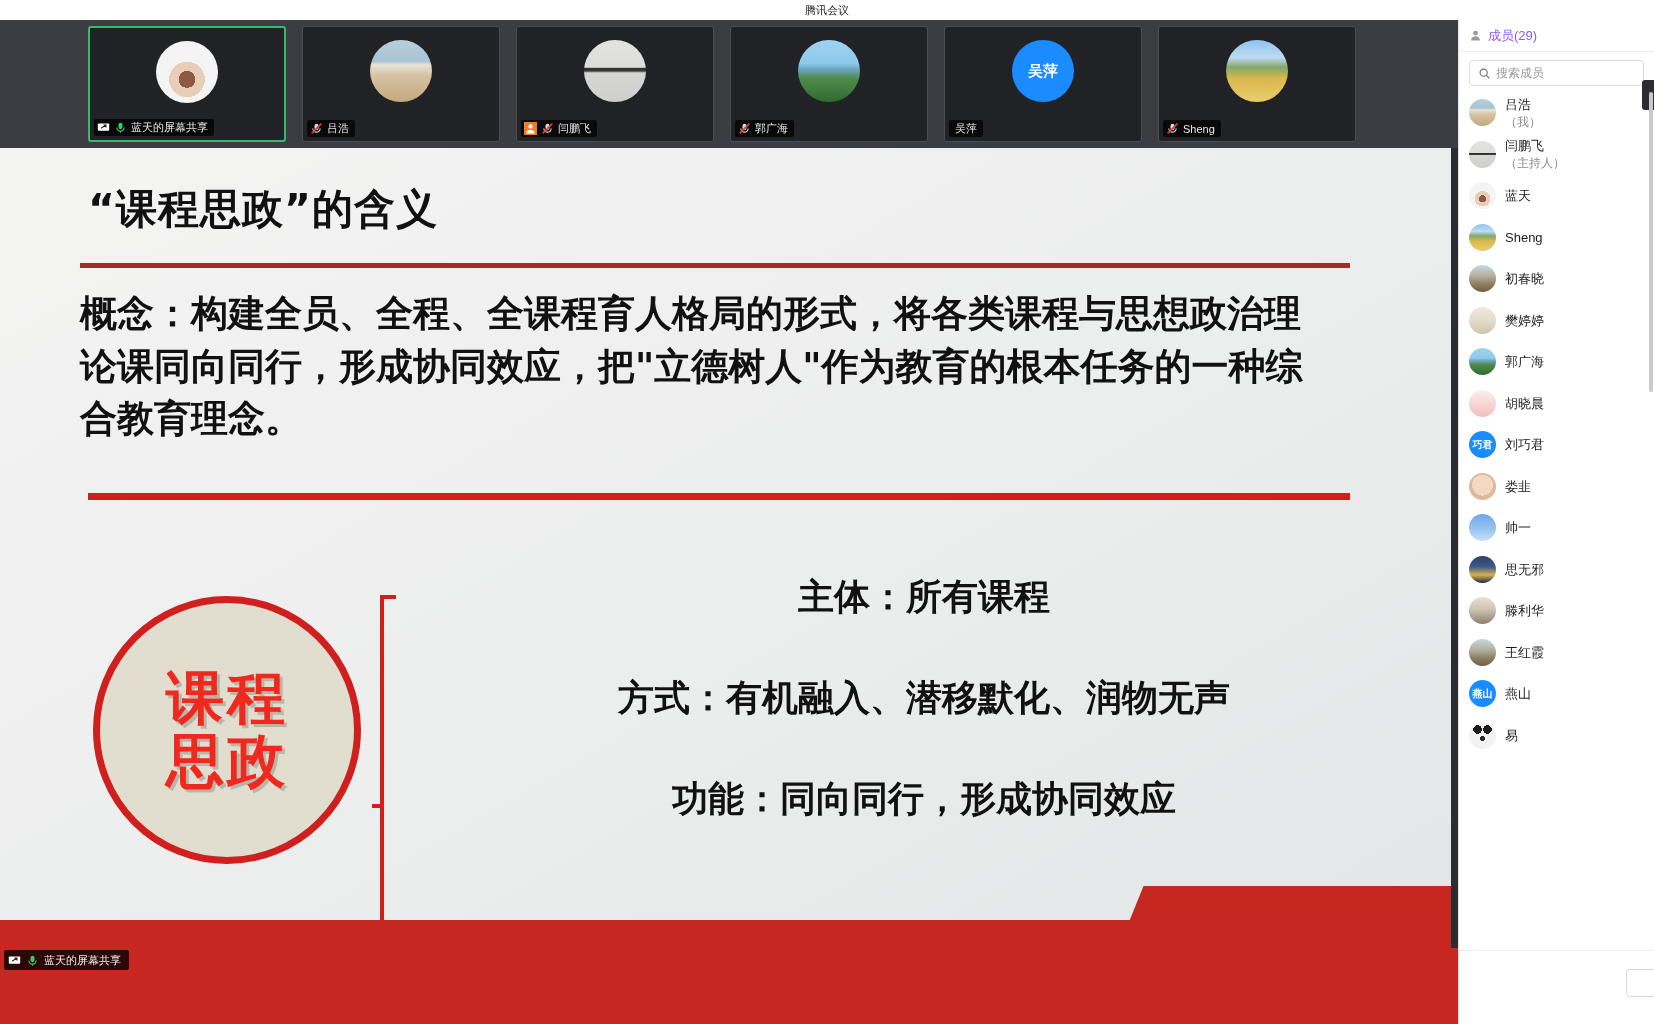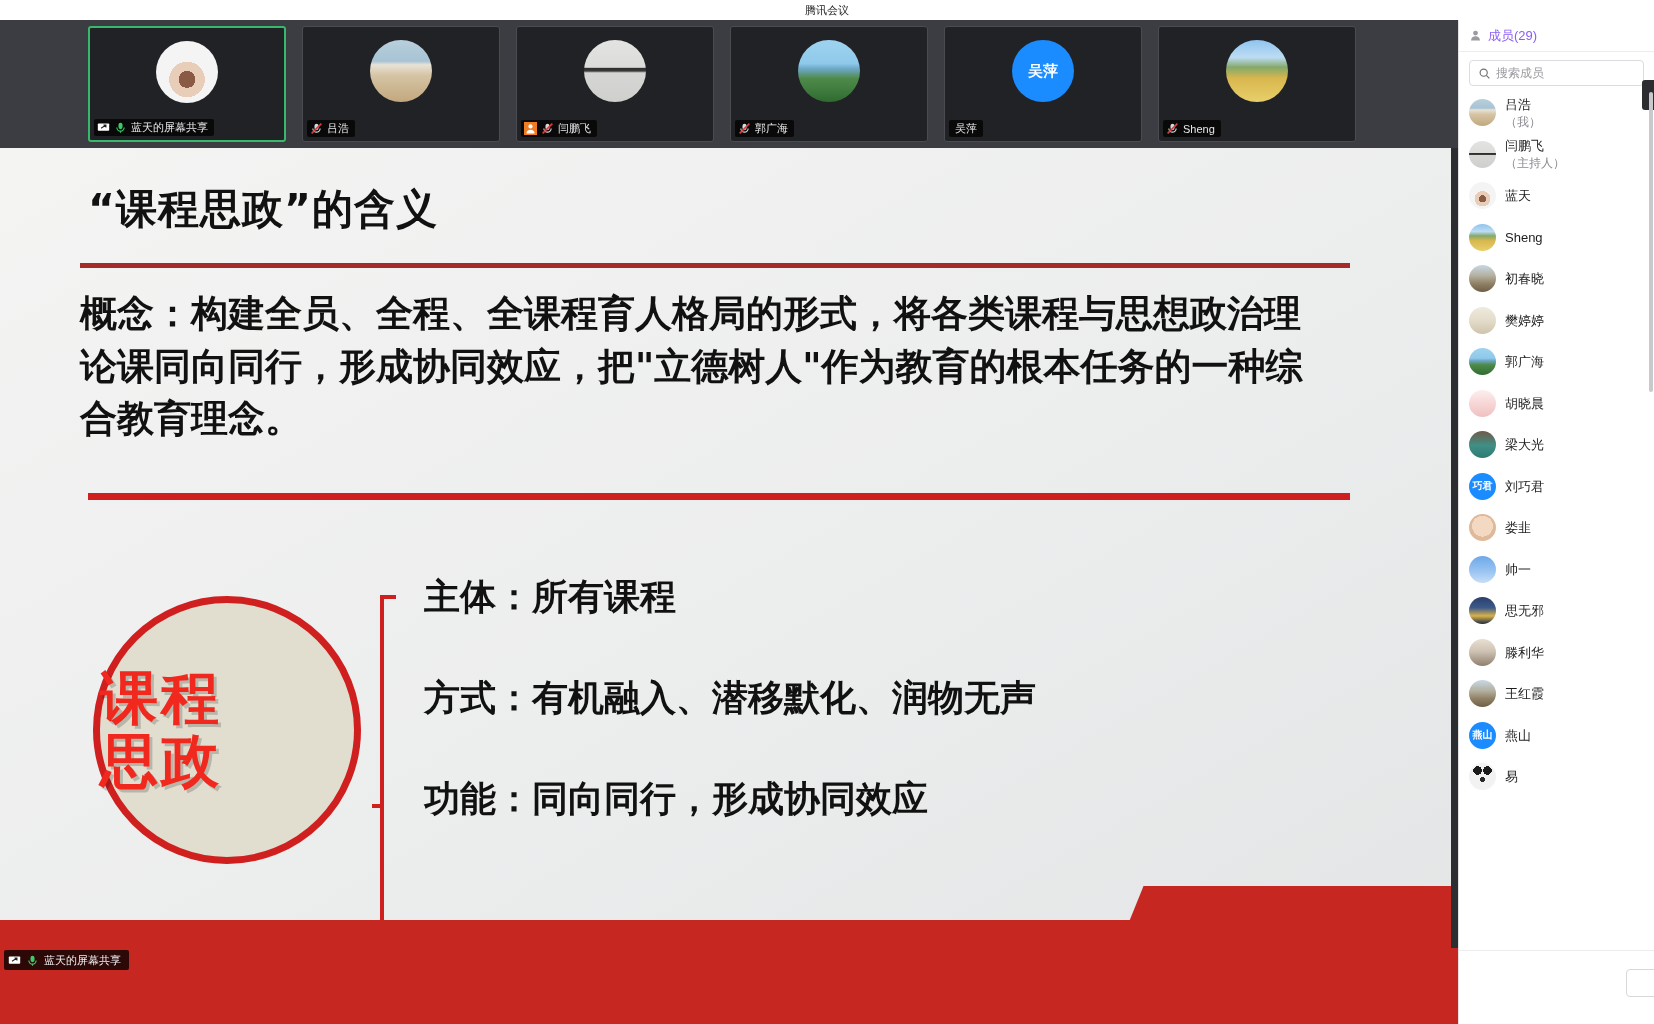--- a/index.html
+++ b/index.html
@@ -85,36 +85,36 @@
     font-size: 37px; font-weight: 700; color: #111; line-height: 1.42;
     font-family: "DejaVu Sans", "Liberation Sans", sans-serif;
   }
   .rule-mid {
     position: absolute; left: 88px; top: 345px; width: 1262px; height: 7px;
     background: #cf1f1f;
   }
   .circle {
     position: absolute; left: 93px; top: 448px; width: 268px; height: 268px;
     border-radius: 50%; background: #e1ddcf; border: 7px solid #d01f1f;
-    display: flex; flex-direction: column; justify-content: center;
+    display: flex; flex-direction: column; align-items: center; justify-content: center;
   }
   .circle span {
     color: #f0281e; font-size: 58px; font-weight: 700; line-height: 1.08;
     letter-spacing: 3px; text-shadow: 3px 3px 0 rgba(0,0,0,0.18);
     font-family: "DejaVu Sans", "Liberation Sans", sans-serif;
   }
   .bracket {
     position: absolute; left: 380px; top: 447px; width: 16px; height: 418px;
     border-left: 4px solid #d01f1f; border-top: 4px solid #d01f1f; border-bottom: 4px solid #d01f1f;
   }
   .bracket:after {
     content: ""; position: absolute; left: -12px; top: 50%;
     width: 12px; height: 4px; background: #d01f1f;
   }
-  .points { position: absolute; left: 424px; top: 425px; width: 1000px; }
+  .points { position: absolute; left: 424px; top: 425px; width: 1000px; text-align: center; }
   .point {
     font-size: 36px; font-weight: 700; color: #111; white-space: nowrap;
     font-family: "DejaVu Sans", "Liberation Sans", sans-serif;
   }
   .point + .point { margin-top: 52px; }
   .slide-wedge {
     position: absolute; right: -10px; bottom: 0; width: 330px; height: 62px;
     background: #c62720; transform: skewX(-22deg);
   }
   .slide-footbar {
@@ -351,24 +351,20 @@
         </div>
         <div class="prow">
           <div class="pav av-island"></div>
           <div><span class="pname">郭广海</span></div>
         </div>
         <div class="prow">
           <div class="pav av-girl"></div>
           <div><span class="pname">胡晓晨</span></div>
         </div>
         <div class="prow">
-          <div class="pav av-boy"></div>
-          <div><span class="pname">梁大光</span></div>
-        </div>
-        <div class="prow">
           <div class="pav av-blue">巧君</div>
           <div><span class="pname">刘巧君</span></div>
         </div>
         <div class="prow">
           <div class="pav av-bald"></div>
           <div><span class="pname">娄韭</span></div>
         </div>
         <div class="prow">
           <div class="pav av-sky"></div>
           <div><span class="pname">帅一</span></div>

